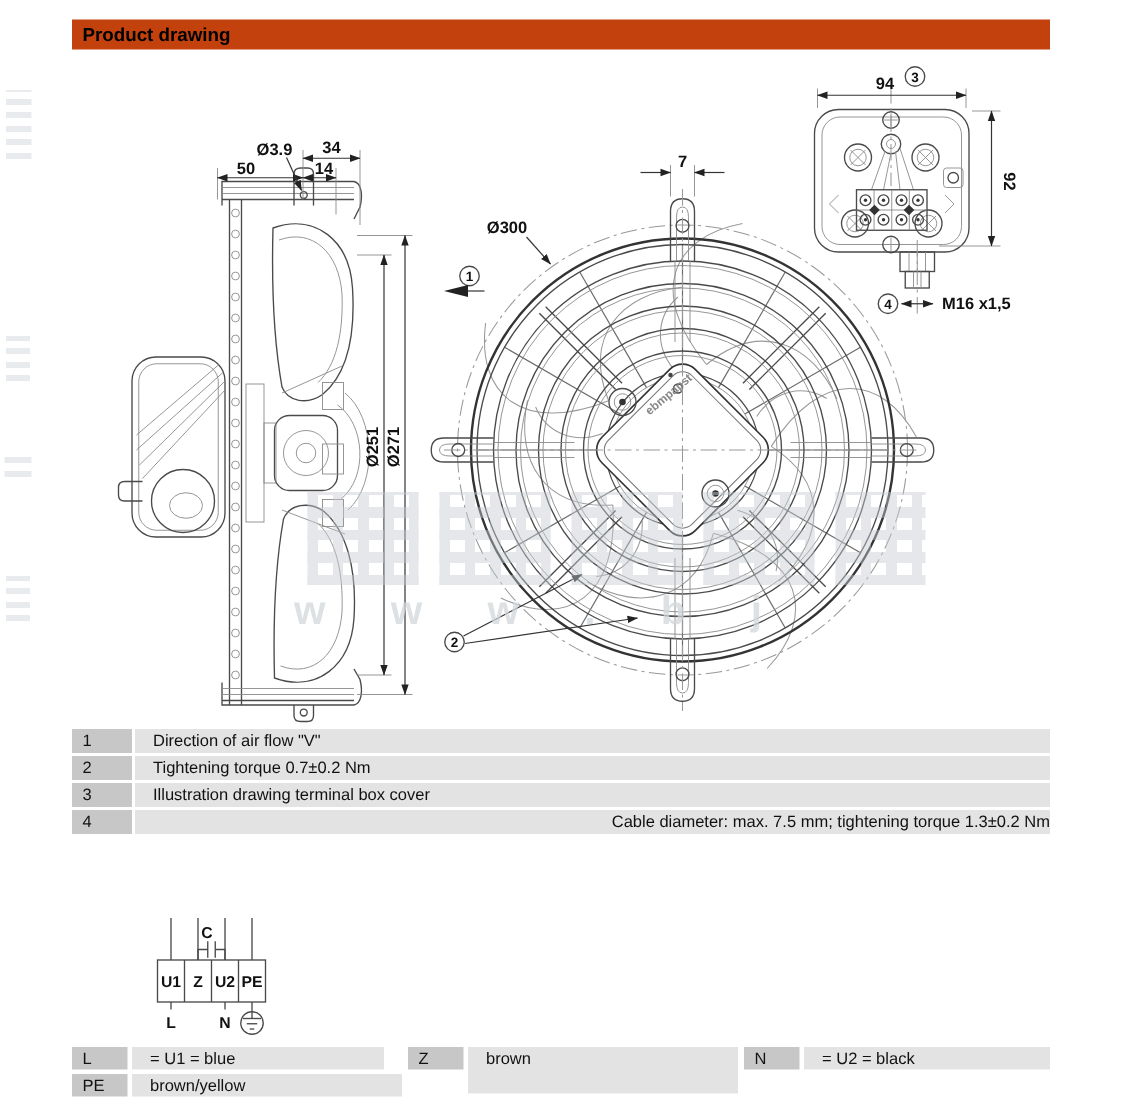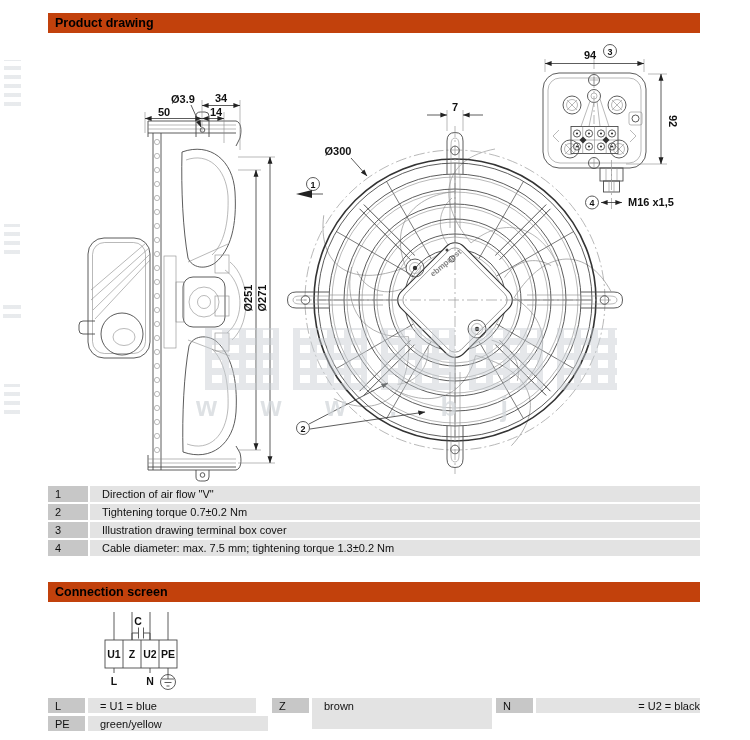--- a/index.html
+++ b/index.html
@@ -481,31 +481,28 @@
   </div>
 
   <div>
     <div class="cell cell-key" style="left:48px;top:486px;width:40px;height:16px;">1</div>
     <div class="cell cell-val" style="left:90px;top:486px;width:610px;height:16px;">Direction of air flow "V"</div>
     <div class="cell cell-key" style="left:48px;top:504px;width:40px;height:16px;">2</div>
     <div class="cell cell-val" style="left:90px;top:504px;width:610px;height:16px;">Tightening torque 0.7±0.2 Nm</div>
     <div class="cell cell-key" style="left:48px;top:522px;width:40px;height:16px;">3</div>
     <div class="cell cell-val" style="left:90px;top:522px;width:610px;height:16px;">Illustration drawing terminal box cover</div>
     <div class="cell cell-key" style="left:48px;top:540px;width:40px;height:16px;">4</div>
-    <div class="cell cell-val" style="left:90px;top:540px;width:610px;height:16px;">Cable diameter: max. 7.5 mm; tightening torque 1.3±0.2 Nm</div>
+    <div class="cell cell-val" style="left:90px;top:540px;width:610px;height:16px;text-align:right;">Cable diameter: max. 7.5 mm; tightening torque 1.3±0.2 Nm</div>
   </div>
 
-  <div class="bar" style="top:582px;">
-    <span>Connection screen</span>
-  </div>
 
   <div>
     <div class="cell cell-key" style="left:48px;top:698px;width:37px;height:15px;">L</div>
     <div class="cell cell-val" style="left:88px;top:698px;width:168px;height:15px;">= U1 = blue</div>
     <div class="cell cell-key" style="left:272px;top:698px;width:37px;height:15px;">Z</div>
     <div class="cell cell-val" style="left:312px;top:698px;width:180px;height:31px;">brown</div>
     <div class="cell cell-key" style="left:496px;top:698px;width:37px;height:15px;">N</div>
-    <div class="cell cell-val" style="left:536px;top:698px;width:164px;height:15px;text-align:right;">= U2 = black</div>
+    <div class="cell cell-val" style="left:536px;top:698px;width:164px;height:15px;">= U2 = black</div>
     <div class="cell cell-key" style="left:48px;top:716px;width:37px;height:15px;">PE</div>
-    <div class="cell cell-val" style="left:88px;top:716px;width:180px;height:15px;">green/yellow</div>
+    <div class="cell cell-val" style="left:88px;top:716px;width:180px;height:15px;">brown/yellow</div>
   </div>
 
 </div>
 
 </body></html>

